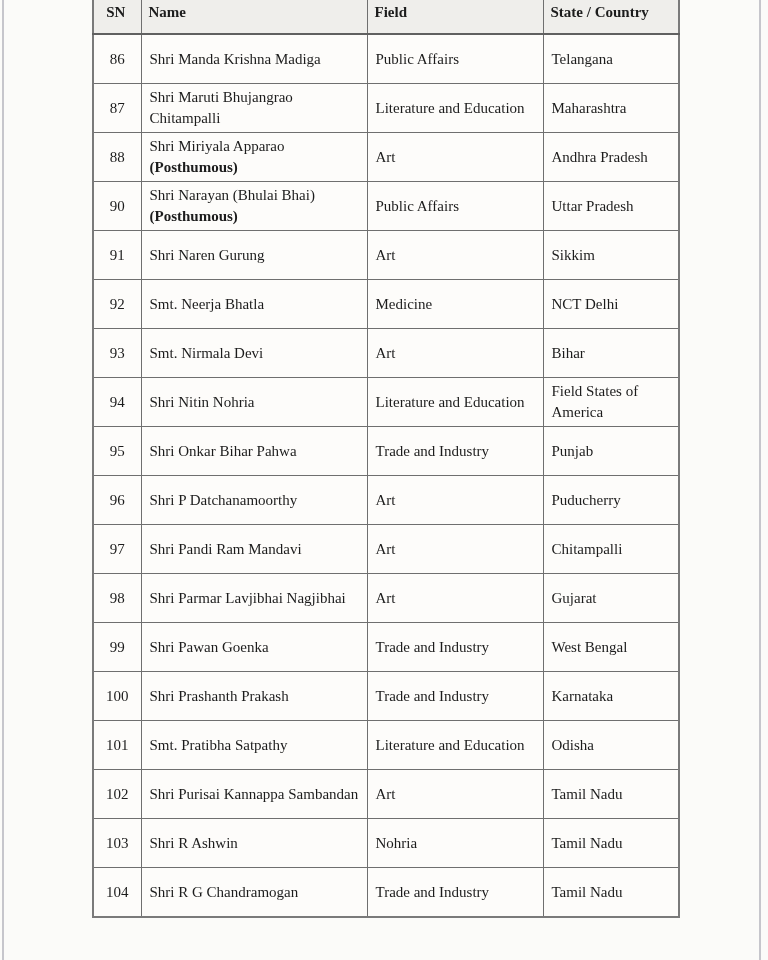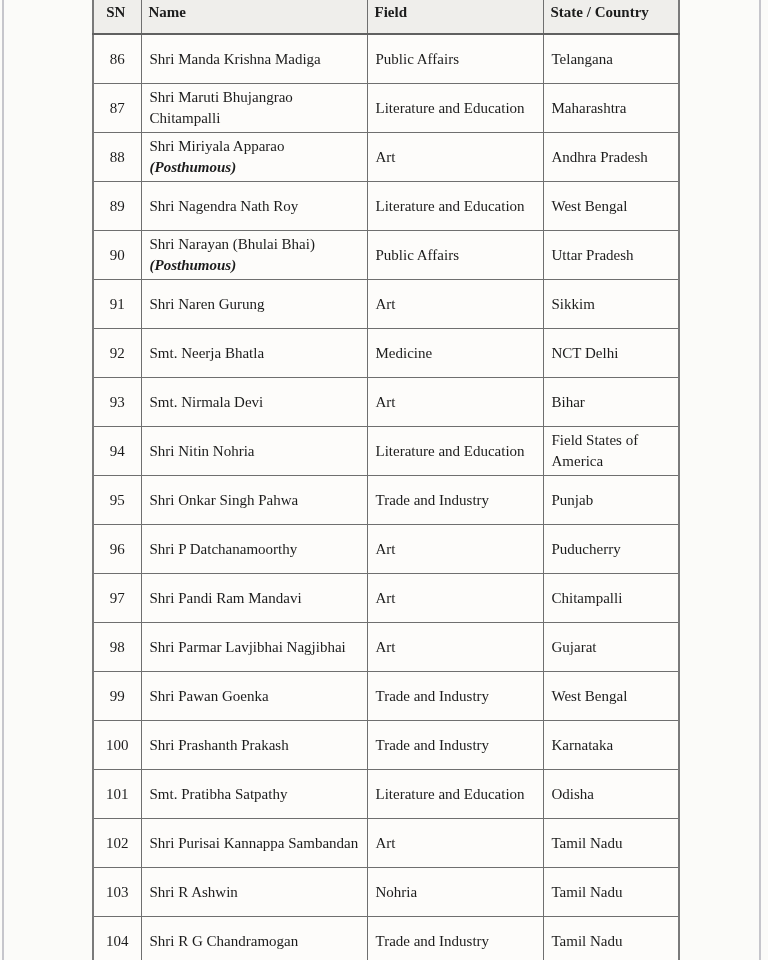--- a/index.html
+++ b/index.html
@@ -57,21 +57,21 @@
   tbody td {
     background: #fdfcfa;
     height: 42px;
     padding: 3px 2px 3px 8px;
   }
   tbody td.sn {
     text-align: center;
     padding-left: 0;
     padding-right: 0;
   }
-  td .bold-suffix { font-weight: bold; font-style: italic; }
+  td .bold-suffix { font-weight: bold; }
 </style>
 </head>
 <body>
 
 <div class="scan-edge left"></div>
 <div class="scan-edge right"></div>
 
 <div class="table-wrap">
   <table class="awardees">
     <colgroup>
@@ -101,26 +101,20 @@
           <td class="field">Literature and Education</td>
           <td class="state">Maharashtra</td>
         </tr>
         <tr>
           <td class="sn">88</td>
           <td class="name">Shri Miriyala Apparao<br><span class="bold-suffix">(Posthumous)</span></td>
           <td class="field">Art</td>
           <td class="state">Andhra Pradesh</td>
         </tr>
         <tr>
-          <td class="sn">89</td>
-          <td class="name">Shri Nagendra Nath Roy</td>
-          <td class="field">Literature and Education</td>
-          <td class="state">West Bengal</td>
-        </tr>
-        <tr>
           <td class="sn">90</td>
           <td class="name">Shri Narayan (Bhulai Bhai)<br><span class="bold-suffix">(Posthumous)</span></td>
           <td class="field">Public Affairs</td>
           <td class="state">Uttar Pradesh</td>
         </tr>
         <tr>
           <td class="sn">91</td>
           <td class="name">Shri Naren Gurung</td>
           <td class="field">Art</td>
           <td class="state">Sikkim</td>
@@ -138,21 +132,21 @@
           <td class="state">Bihar</td>
         </tr>
         <tr>
           <td class="sn">94</td>
           <td class="name">Shri Nitin Nohria</td>
           <td class="field">Literature and Education</td>
           <td class="state">Field States of America</td>
         </tr>
         <tr>
           <td class="sn">95</td>
-          <td class="name">Shri Onkar Singh Pahwa</td>
+          <td class="name">Shri Onkar Bihar Pahwa</td>
           <td class="field">Trade and Industry</td>
           <td class="state">Punjab</td>
         </tr>
         <tr>
           <td class="sn">96</td>
           <td class="name">Shri P Datchanamoorthy</td>
           <td class="field">Art</td>
           <td class="state">Puducherry</td>
         </tr>
         <tr>

